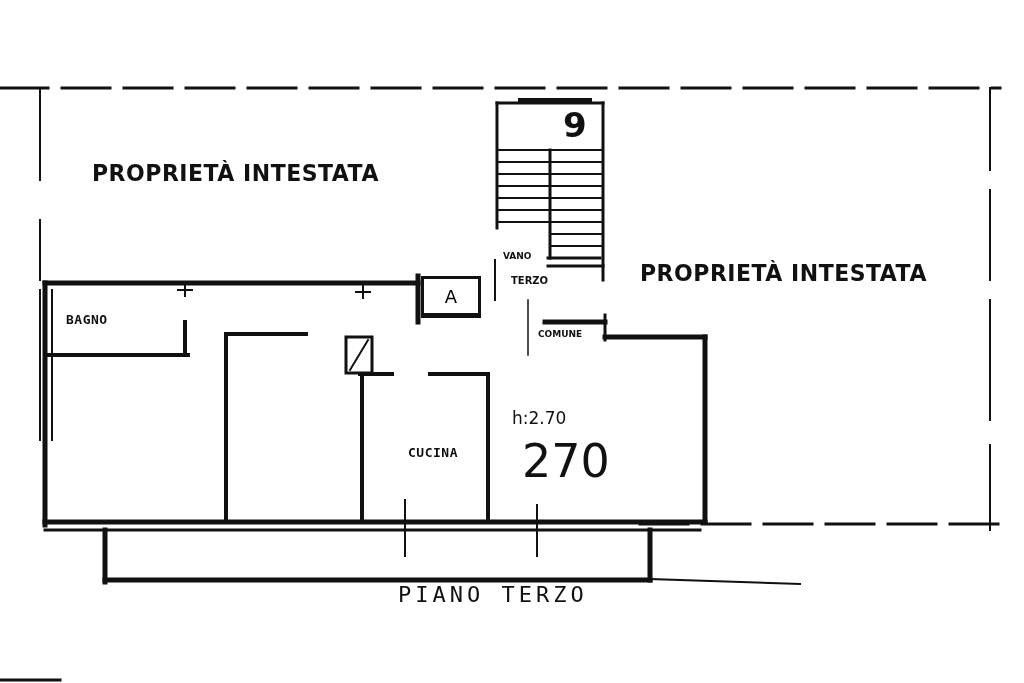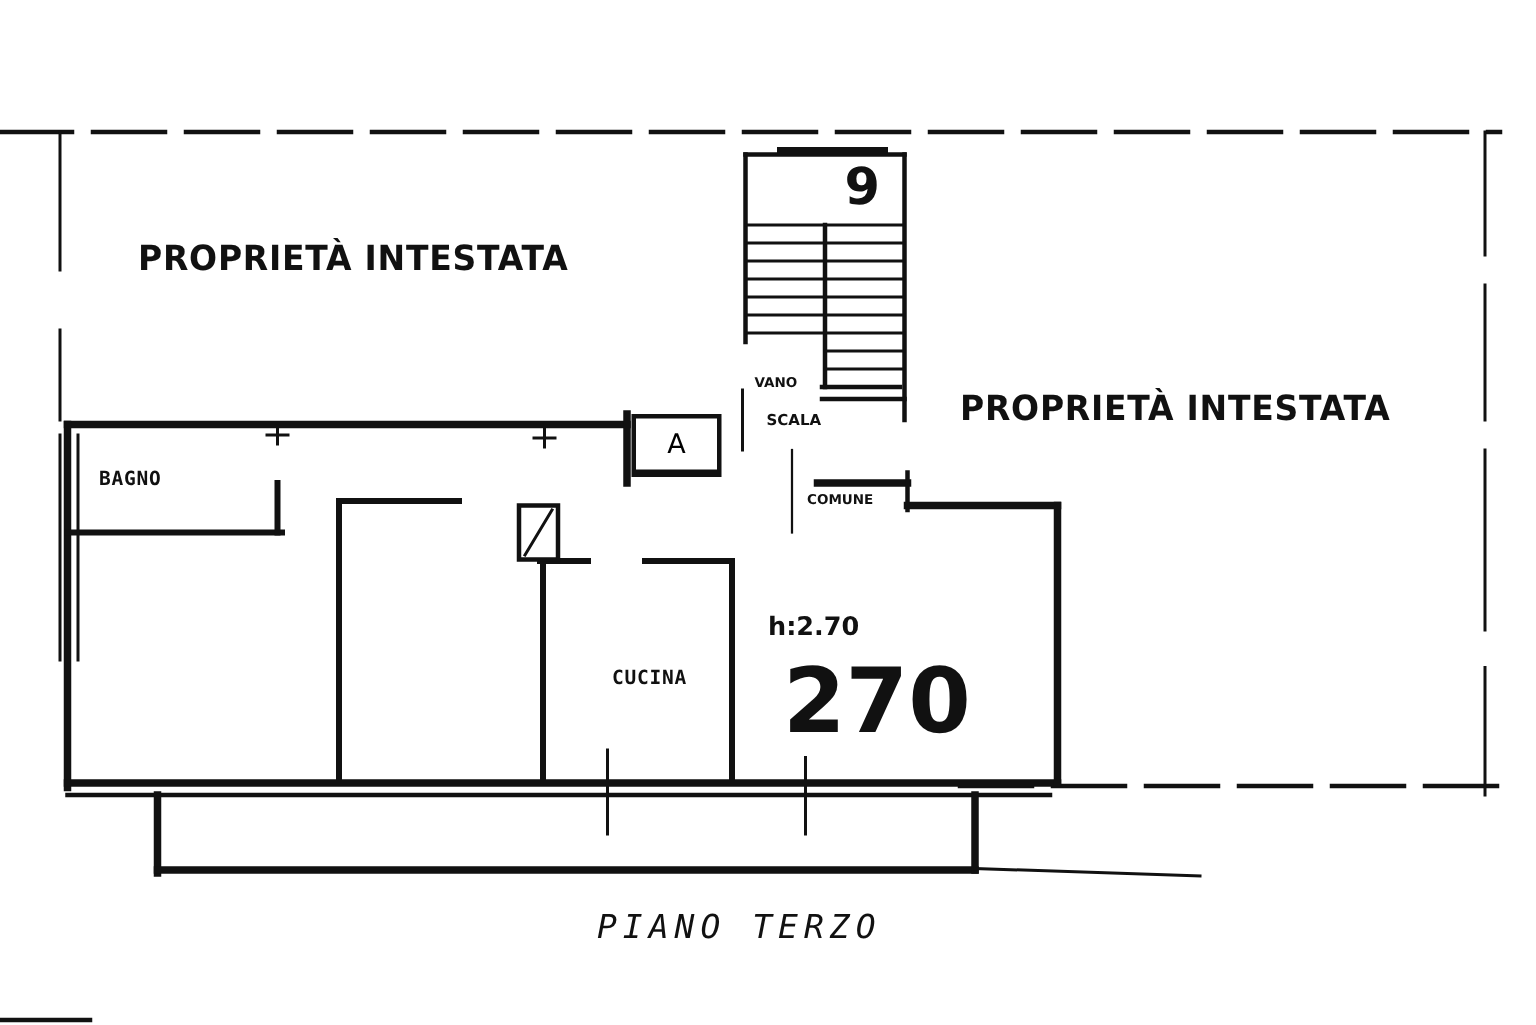--- a/index.html
+++ b/index.html
@@ -2,21 +2,21 @@
 <html><head>
 <meta charset="utf-8">
 <style>
   html, body { margin:0; padding:0; background:#ffffff; }
   body { width:1024px; height:683px; position:relative; overflow:hidden; font-family:"DejaVu Sans", sans-serif; color:#000; }
   svg.plan { position:absolute; left:0; top:0; width:1024px; height:683px; }
   .lbl { position:absolute; color:#111; white-space:nowrap; line-height:1; }
   .prop { font-family:"DejaVu Sans", sans-serif; font-weight:bold; font-size:22px; letter-spacing:0.5px; transform:scaleY(1.05); }
   .room { font-family:"DejaVu Sans Mono", monospace; font-weight:bold; font-size:13px; letter-spacing:0.5px; }
   .tiny { font-family:"DejaVu Sans", sans-serif; font-weight:bold; font-size:9px; }
-  .hand { font-family:"DejaVu Sans", sans-serif; font-weight:bold; }
+  .hand { font-family:"DejaVu Sans", sans-serif; font-weight:normal; }
   .title { font-family:"DejaVu Sans Mono", monospace; font-size:22px; letter-spacing:4px; }
   .lift-box { position:absolute; left:421px; top:276px; width:60px; height:42px; border:3px solid #111; border-bottom-width:5px; box-sizing:border-box; display:flex; align-items:center; justify-content:center; font-size:18px; font-family:"DejaVu Sans", sans-serif; }
 </style>
 </head>
 <body>
 
 <svg class="plan" viewBox="0 0 1024 683" xmlns="http://www.w3.org/2000/svg">
   <g stroke="#111" fill="none" stroke-linecap="square">
 
     <g stroke-width="3" stroke-dasharray="48,14">
@@ -115,18 +115,18 @@
 </svg>
 
 <div class="lbl prop" style="left:92px; top:163px;">PROPRIETÀ INTESTATA</div>
 <div class="lbl prop" style="left:640px; top:263px;">PROPRIETÀ INTESTATA</div>
 <div class="lbl room" style="left:66px; top:313px;">BAGNO</div>
 <div class="lbl room" style="left:372px; top:446px;margin-left:36px;">CUCINA</div>
 <div class="lift-box">
     <span>A</span>
   </div>
 <div class="lbl tiny" style="left:503px; top:252px;">VANO</div>
-<div class="lbl tiny" style="left:511px; top:276px; font-size:10px;">SCALA</div>
+<div class="lbl tiny" style="left:511px; top:276px; font-size:10px;">TERZO</div>
 <div class="lbl tiny" style="left:538px; top:299px;margin-top:31px;">COMUNE</div>
 <div class="lbl hand" style="left:563px; top:108px; font-size:34px; font-weight:bold;">9</div>
 <div class="lbl hand" style="left:512px; top:410px; font-size:17px;">h:2.70</div>
-<div class="lbl hand" style="left:522px; top:438px; font-size:60px;">270</div>
-<div class="lbl title" style="left:398px; top:608px;font-style:italic;">PIANO TERZO</div>
+<div class="lbl hand" style="left:522px; top:438px; font-size:46px;">270</div>
+<div class="lbl title" style="left:398px; top:584px;">PIANO TERZO</div>
 
 </body></html>

